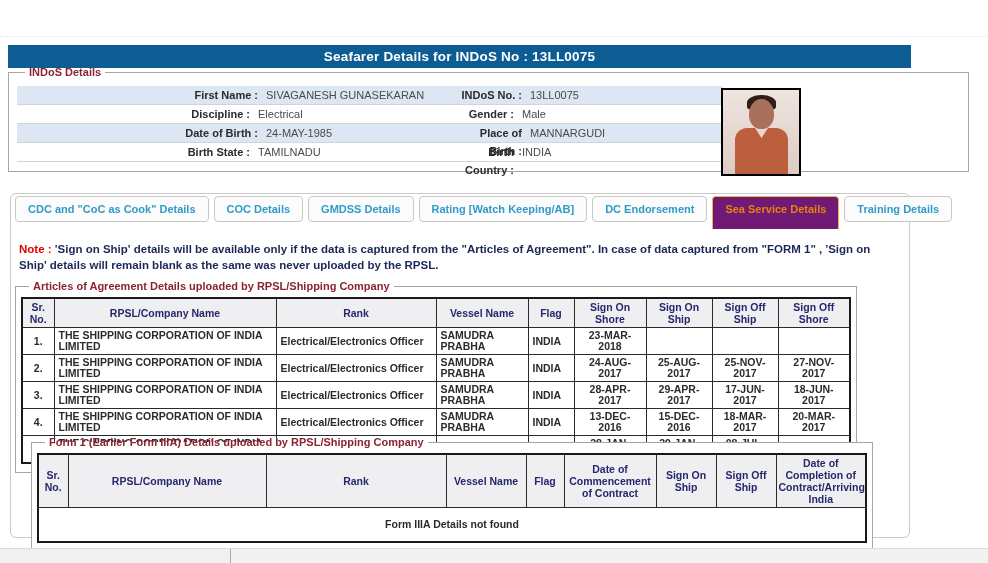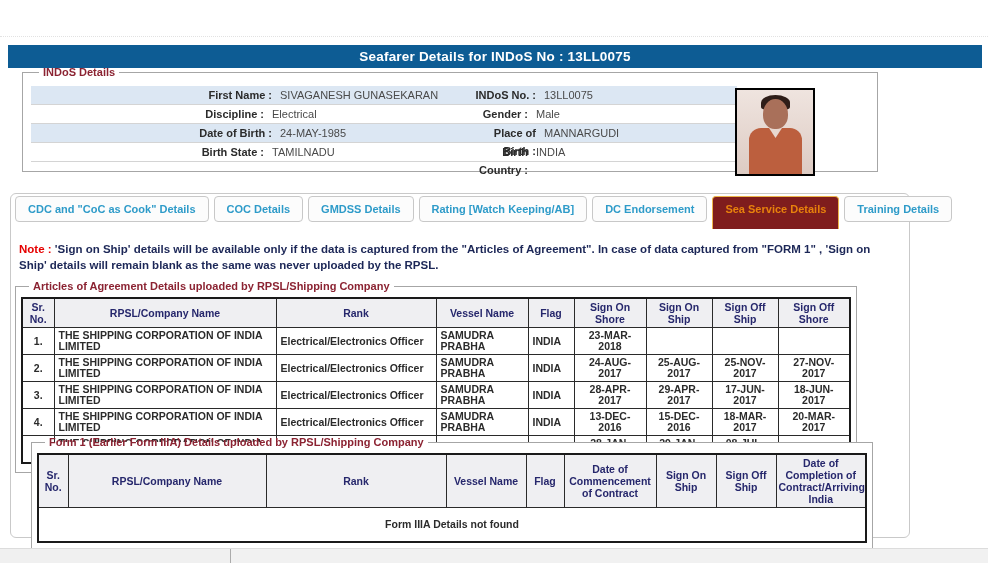--- a/index.html
+++ b/index.html
@@ -3,30 +3,30 @@
 <meta charset="utf-8">
 <style>
   * { box-sizing: border-box; margin: 0; padding: 0; }
   html, body { width: 988px; height: 563px; background: #ffffff; overflow: hidden; }
   body { position: relative; font-family: "Liberation Sans", sans-serif; font-size: 11px; color: #333; }
 
   .top-dotted { position: absolute; top: 36px; left: 0; width: 988px; border-top: 1px dotted #e2e2e2; }
 
   
   .title-bar {
-    position: absolute; left: 8px; top: 45px; width: 974px; height: 23px;
+    position: absolute; left: 8px; top: 45px; width: 903px; height: 23px;
     background: #0d5c94; color: #ffffff; font-weight: bold; font-size: 13.5px;
     text-align: center; line-height: 23px; letter-spacing: .2px;
   }
 
   
   fieldset { border: 1px solid #a6a6a6; background: #fff; }
   legend { font-weight: bold; color: #8b2332; font-size: 11px; padding: 0 4px; margin-left: 8px; }
 
-  .indos-fieldset { position: absolute; left: 22px; top: 66px; width: 856px; height: 106px; padding: 4px 8px 0 8px; }
+  .indos-fieldset { position: absolute; left: 8px; top: 66px; width: 961px; height: 106px; padding: 4px 8px 0 8px; }
 
   .indos-rows { width: 706px; margin-top: 4px; }
   .indos-row { display: grid; grid-template-columns: 240px 190px 74px 202px; height: 19px; line-height: 18px; border-bottom: 1px solid #d4d4d4; }
   .indos-row.band { background: #dce7f3; padding-left: 8px; }
   .indos-row .lbl { font-weight: bold; color: #2b2b2b; text-align: right; padding-right: 7px; }
   .indos-row .val { color: #4a4a4a; padding-left: 1px; }
 
   .photo-frame {
     position: absolute; left: 712px; top: 10px; width: 80px; height: 88px;
     border: 2px solid #000; background: linear-gradient(#efe4df, #ddcbc3); overflow: hidden;
@@ -42,21 +42,21 @@
     border: 1px solid #c9c9c9; border-radius: 6px; background: #fff;
   }
   .tab-strip { display: flex; align-items: flex-start; gap: 5px; padding: 2px 0 0 4px; height: 34px; }
   .tab {
     height: 26px; line-height: 25px; padding: 0 12px; background: #fcfcfc;
     border: 1px solid #c8c8c8; border-radius: 4px;
     color: #2e9bc9; font-weight: bold; font-size: 11px; cursor: pointer; white-space: nowrap;
   }
   .tab.active {
     height: 33px; border: 1px solid #edb64a; border-bottom: none; border-radius: 4px 4px 0 0;
-    background: #7f1d1d; color: #e8820c;
+    background: #701a75; color: #e8820c;
   }
 
   .note { position: absolute; left: 8px; top: 47px; width: 858px; font-weight: bold; font-size: 11.5px; color: #1c2757; line-height: 16px; }
   .note .note-label { color: #e60000; }
 
   .aoa-fieldset { position: absolute; left: 4px; top: 86px; width: 842px; padding: 3px 5px 8px 5px; }
   .form1-fieldset { position: absolute; left: 20px; top: 242px; width: 842px; padding: 3px 5px 8px 5px; }
 
   
   table.grid { border-collapse: collapse; table-layout: fixed; width: 828px; margin: 2px auto 0 auto; border: 2px solid #1a1a1a; }

